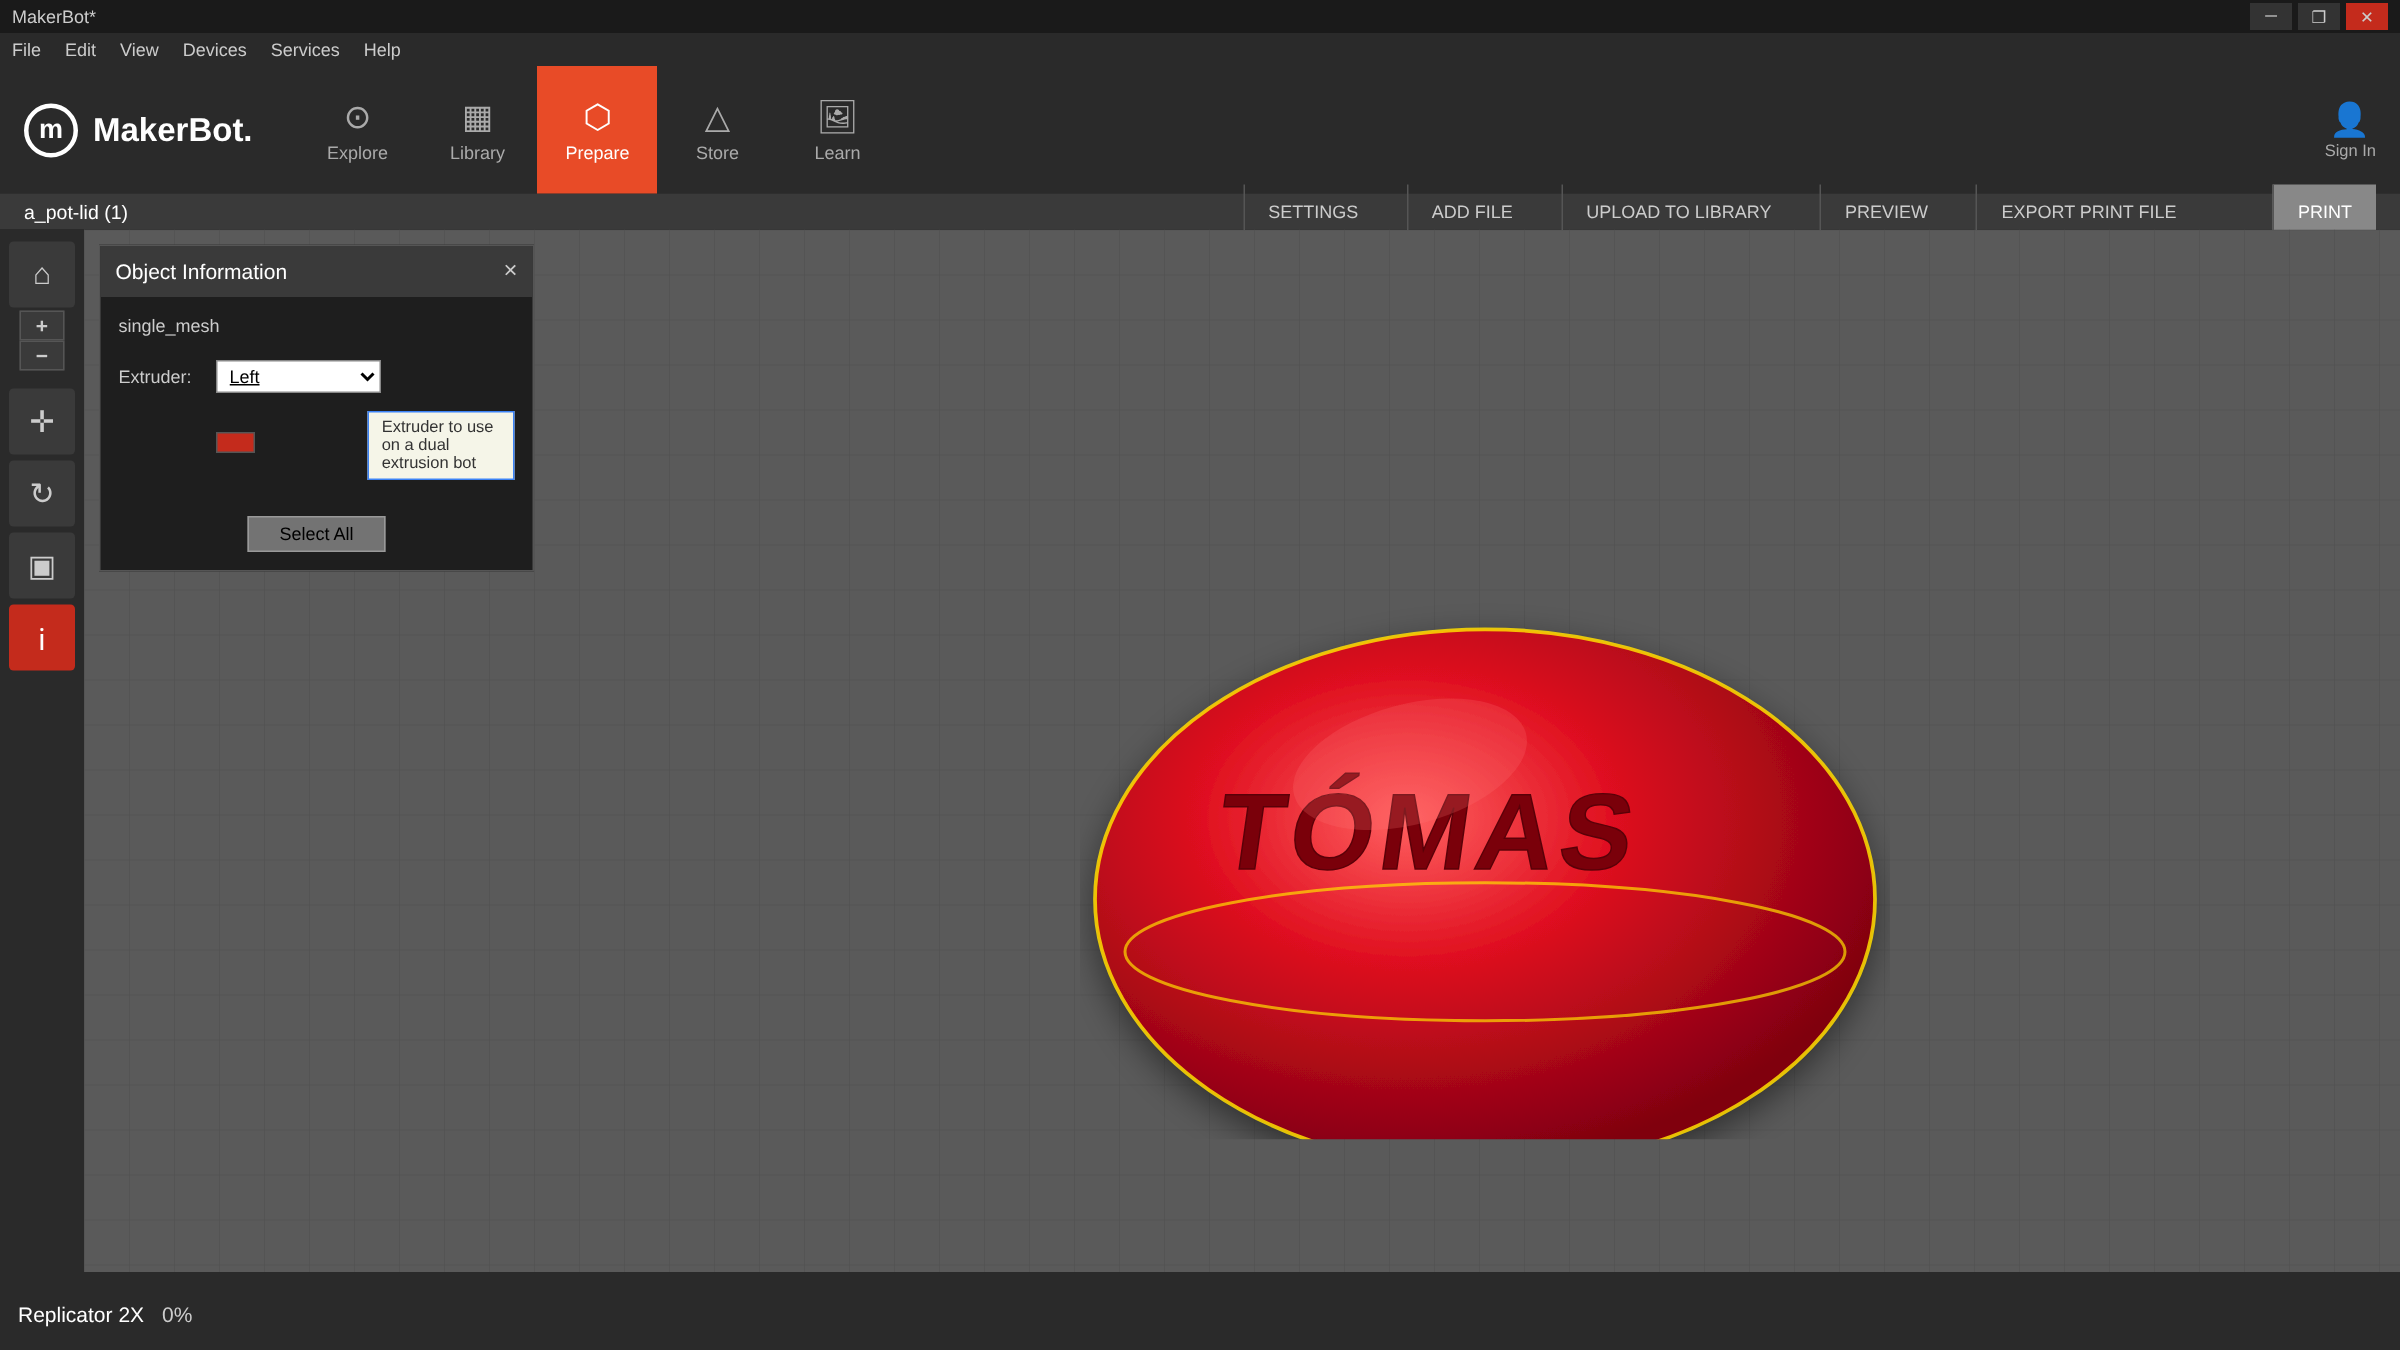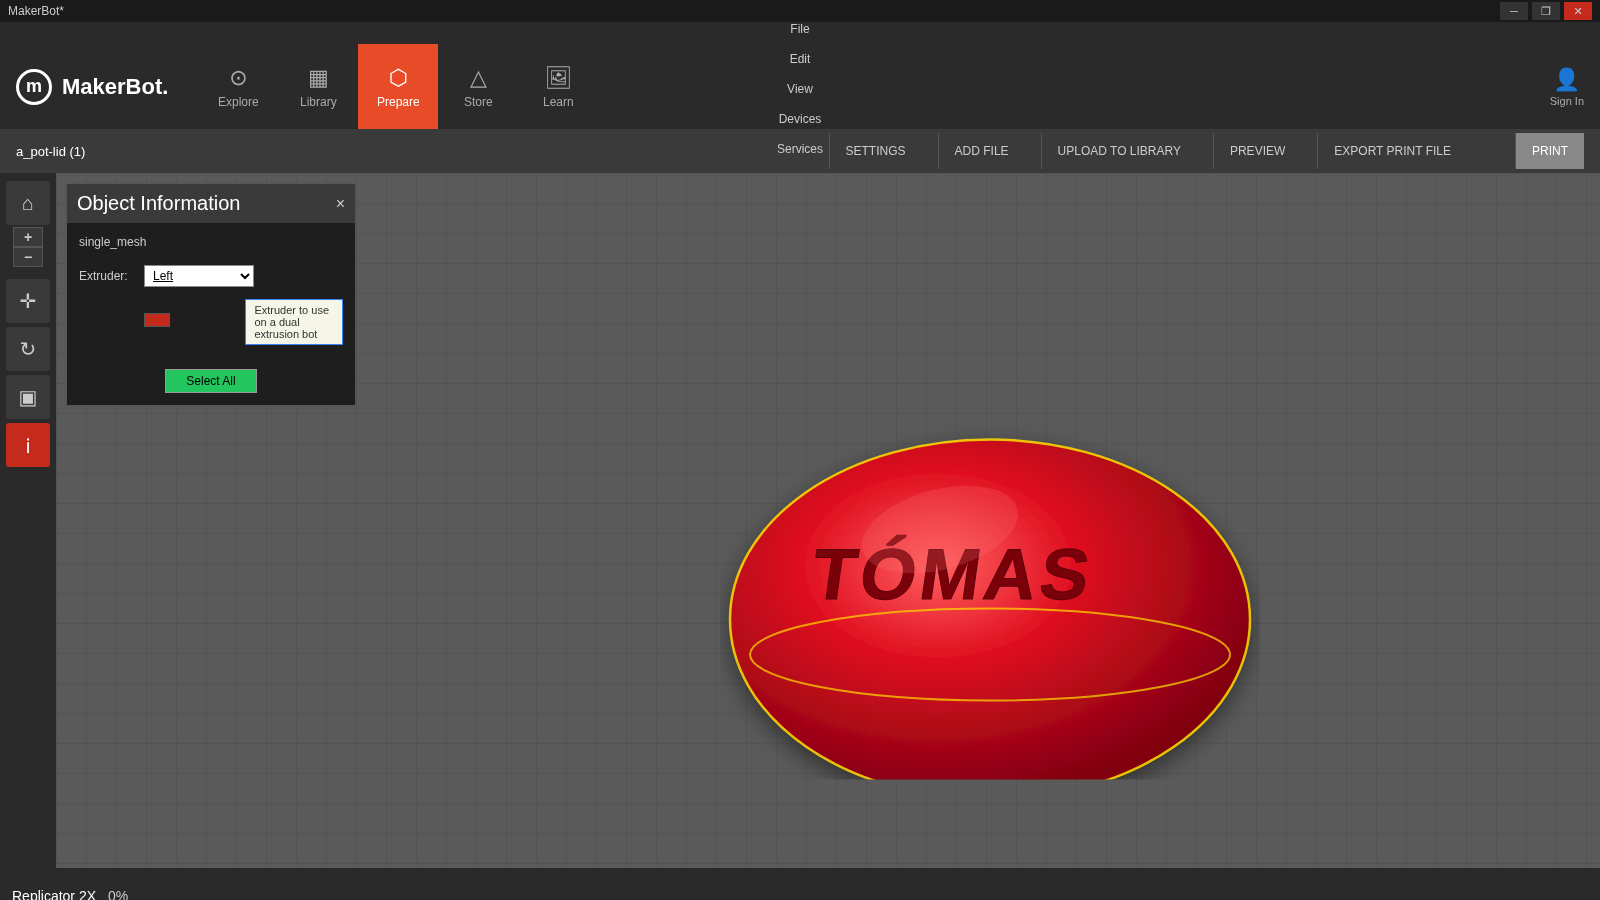--- a/index.html
+++ b/index.html
@@ -25,21 +25,20 @@
     .title-bar-btn.close { background: #c42b1c; }
 
     
     .menu-bar {
       height: 22px;
       background: #2a2a2a;
       display: flex;
       align-items: center;
       padding: 0 8px;
       gap: 16px;
-      flex-direction: column;
     }
     .menu-item {
       color: #ccc; font-size: 12px; cursor: pointer;
     }
 
     
     .nav-bar {
       height: 85px;
       background: #2a2a2a;
       display: flex;
@@ -73,21 +72,21 @@
       display: flex; align-items: center;
     }
     .sign-in {
       display: flex; flex-direction: column; align-items: center;
       color: #aaa; font-size: 11px; cursor: pointer; gap: 2px;
     }
     .sign-in-icon { font-size: 22px; }
 
     
     .toolbar {
-      height: 44px;
+      height: 24px;
       background: #3a3a3a;
       display: flex;
       align-items: center;
       padding: 0 16px;
       justify-content: space-between;
     }
     .toolbar-title { color: #fff; font-size: 13px; }
     .toolbar-actions { display: flex; gap: 16px; }
     .toolbar-btn {
       height: 36px;
@@ -176,21 +175,21 @@
       border: 1px solid #555;
       z-index: 20;
     }
     .obj-info-header {
       background: #3a3a3a;
       padding: 8px 10px;
       display: flex;
       align-items: center;
       justify-content: space-between;
     }
-    .obj-info-title { color: #fff; font-size: 20px; }
+    .obj-info-title { color: #fff; font-size: 14px; }
     .obj-info-close {
       background: none; border: none; color: #ccc;
       font-size: 16px; cursor: pointer;
     }
     .obj-info-body { padding: 12px; }
     .obj-mesh-name { color: #ccc; font-size: 12px; margin-bottom: 16px; }
     .extruder-row {
       display: flex; align-items: center; gap: 10px; margin-bottom: 8px;
     }
     .extruder-label { color: #ccc; font-size: 12px; min-width: 55px; }
@@ -207,21 +206,21 @@
       padding: 4px 8px;
       font-size: 11px;
       color: #333;
       margin-top: 4px;
       margin-left: 65px;
     }
     .select-all-row {
       display: flex; justify-content: center; margin-top: 24px;
     }
     .select-all-btn {
-      background: #22c55e; border: 1px solid #999;
+      background: #737373; border: 1px solid #999;
       padding: 4px 20px; font-size: 12px; cursor: pointer;
       color: #000;
     }
 
     
     .taskbar {
       height: 56px;
       background: #2a2a2a;
       display: flex;
       align-items: center;

